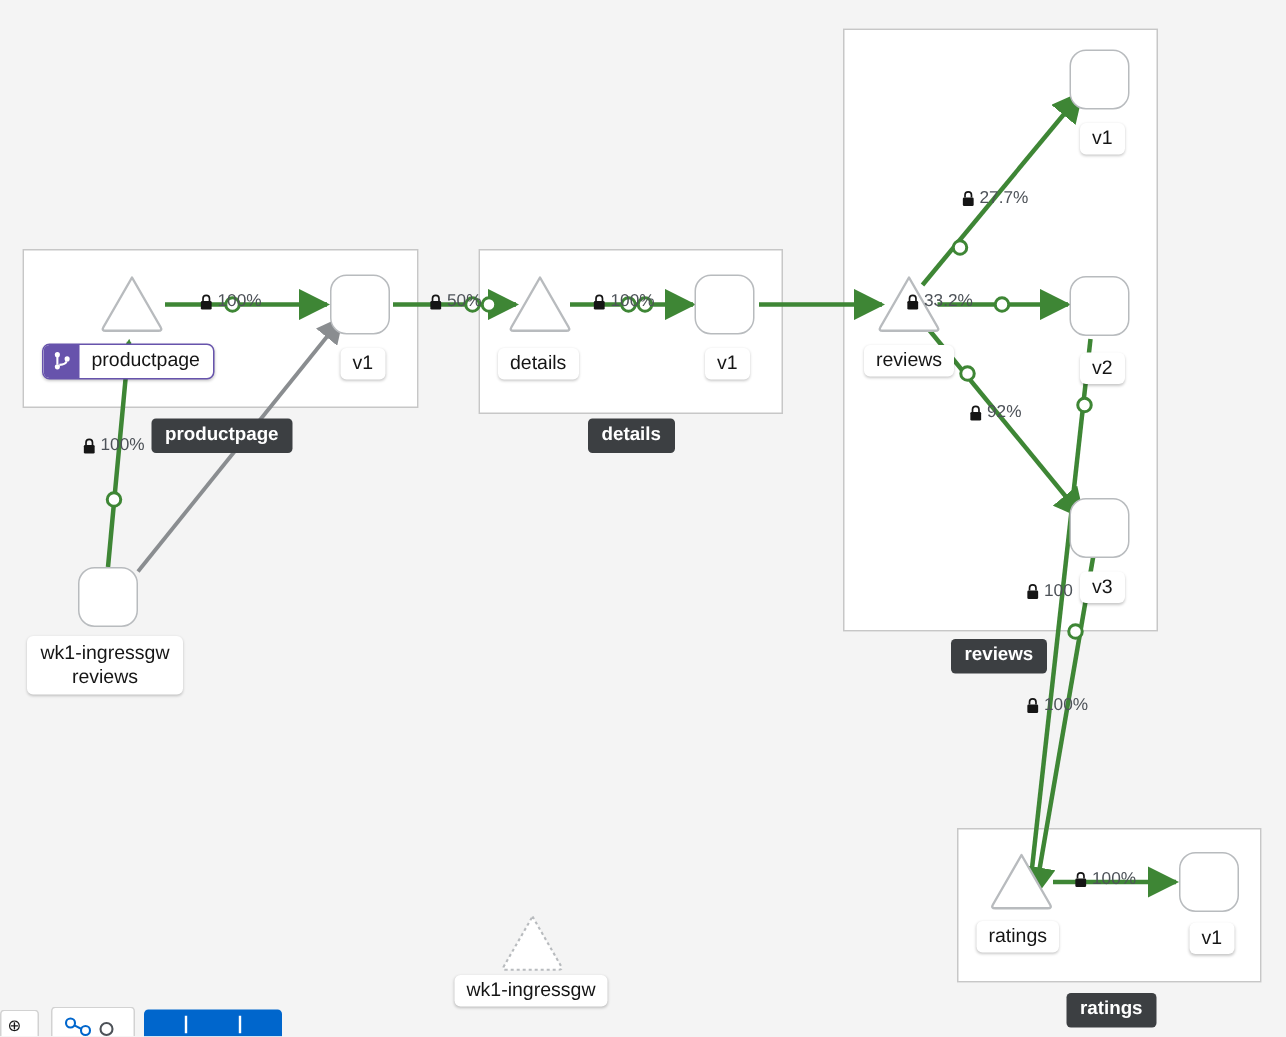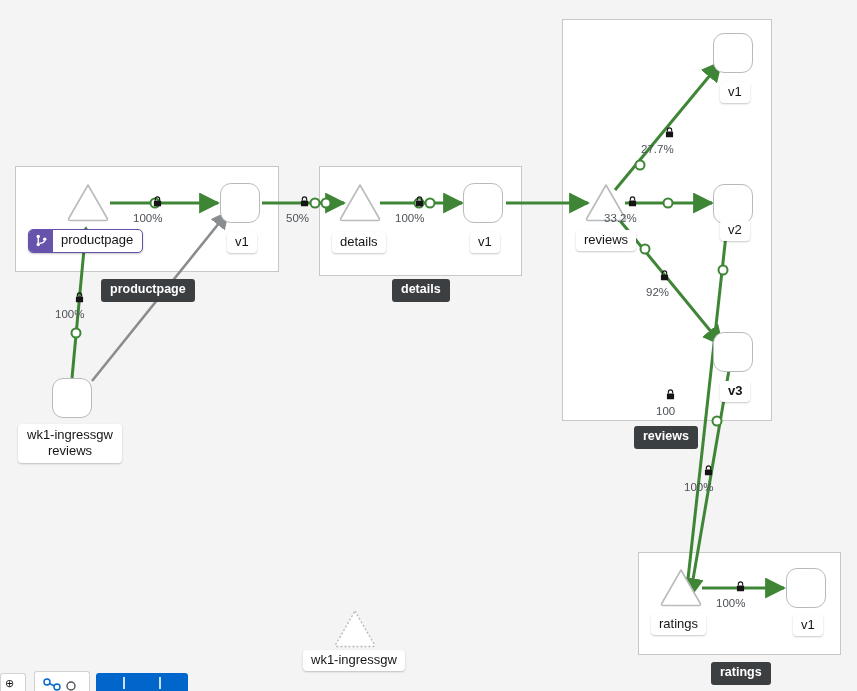--- a/index.html
+++ b/index.html
@@ -88,27 +88,26 @@
     font-size: 13px;
     color: #151515;
     padding: 2px 9px 3px 8px;
     white-space: nowrap;
     line-height: 1.3;
   }
   
   .edge-label {
     position: absolute;
     display: flex;
-    align-items: flex-end;
+    align-items: flex-start;
     gap: 3px;
     font-size: 11.5px;
     color: #3c3f42;
     white-space: nowrap;
     line-height: 1;
-    flex-direction: column;
   }
   .edge-label .pct { color: #4d5258; }
   .lock { display: block; }
   
   .tb {
     position: absolute;
     bottom: 0;
     background: #ffffff;
     border: 1px solid #d2d2d2;
     border-bottom: none;
@@ -244,24 +243,24 @@
     <svg width="44" height="40" viewBox="0 0 44 40">
       <path d="M 22 3 L 41 36 Q 42.5 38.5 39.5 38.5 L 4.5 38.5 Q 1.5 38.5 3 36 Z" fill="#ffffff" stroke="#b8bbbe" stroke-width="1.6" stroke-linejoin="round"></path>
     </svg>
   </div>
   <div class="node-label" style="left:576px; top:230px;">reviews</div>
 
   <div class="app-box" style="left:713px; top:33px;"></div>
   <div class="node-label" style="left:720px; top:82px;">v1</div>
 
   <div class="app-box" style="left:713px; top:184px;"></div>
-  <div class="node-label" style="left:720px; top:220px;">v2</div>
+  <div class="node-label" style="left:720px; top:235px;">v2</div>
 
   <div class="app-box" style="left:713px; top:332px;"></div>
-  <div class="node-label" style="left:720px; top:381px;font-weight:bold;">v3</div>
+  <div class="node-label" style="left:720px; top:381px;">v3</div>
 
   <div class="tri" style="left:659px; top:567px;">
     <svg width="44" height="40" viewBox="0 0 44 40">
       <path d="M 22 3 L 41 36 Q 42.5 38.5 39.5 38.5 L 4.5 38.5 Q 1.5 38.5 3 36 Z" fill="#ffffff" stroke="#b8bbbe" stroke-width="1.6" stroke-linejoin="round"></path>
     </svg>
   </div>
   <div class="node-label" style="left:651px; top:614px;">ratings</div>
 
   <div class="app-box" style="left:786px; top:568px;"></div>
   <div class="node-label" style="left:793px; top:615px;">v1</div>
@@ -336,21 +335,21 @@
   <div class="edge-label" style="left:646px; top:270px;">
     <span class="lock">
       <svg width="9" height="11" viewBox="0 0 10 12">
           <rect x="1" y="5" width="8" height="6.4" rx="1" fill="#151515"></rect>
           <path d="M2.6 5 V3.3 A2.4 2.4 0 0 1 7.4 3.3 V5" stroke="#151515" stroke-width="1.25" fill="none"></path>
         </svg>
     </span>
     <span class="pct">92%</span>
   </div>
 
-  <div class="edge-label" style="left:656px; top:389px;">
+  <div class="edge-label" style="left:684px; top:389px;">
     <span class="lock">
       <svg width="9" height="11" viewBox="0 0 10 12">
           <rect x="1" y="5" width="8" height="6.4" rx="1" fill="#151515"></rect>
           <path d="M2.6 5 V3.3 A2.4 2.4 0 0 1 7.4 3.3 V5" stroke="#151515" stroke-width="1.25" fill="none"></path>
         </svg>
     </span>
     <span class="pct">100</span>
   </div>
 
   <div class="edge-label" style="left:684px; top:465px;">

